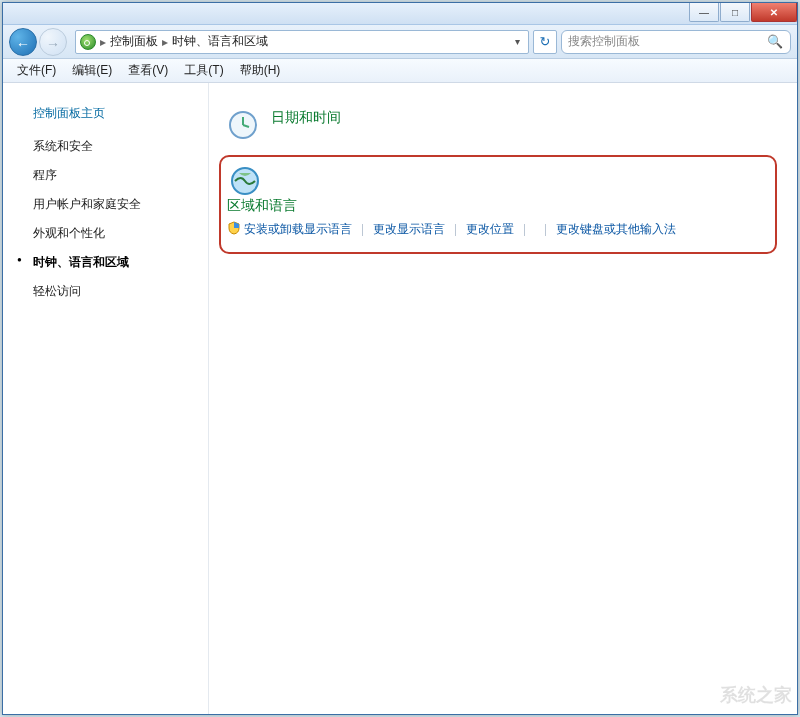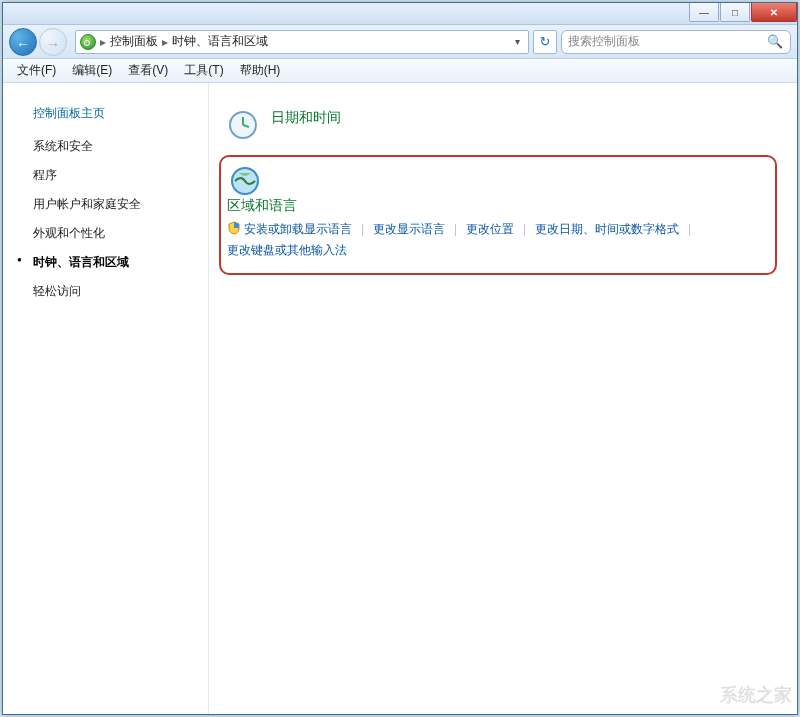--- a/index.html
+++ b/index.html
@@ -266,21 +266,20 @@
             <div class="sub-links">
               <span class="sub-link"><svg class="shield" viewBox="0 0 14 14">
                   <path d="M7 1 L12 3 L12 7 Q12 12 7 13 Q2 12 2 7 L2 3 Z" fill="#ffd24a" stroke="#c88a00"></path>
                   <path d="M7 1 L12 3 L12 7 L7 7 Z" fill="#3a8fe0"></path>
                 </svg>安装或卸载显示语言</span>
               <div class="sub-sep"></div>
               <span class="sub-link">更改显示语言</span>
               <div class="sub-sep"></div>
               <span class="sub-link">更改位置</span>
               <div class="sub-sep"></div>
-              <span class="sub-link">更改日期、时间或数字格式</span>
               <div class="sub-sep"></div>
               <span class="sub-link">更改键盘或其他输入法</span>
             </div>
           </div>
         </div>
       </div>
   </div>
 
 </div>
 

